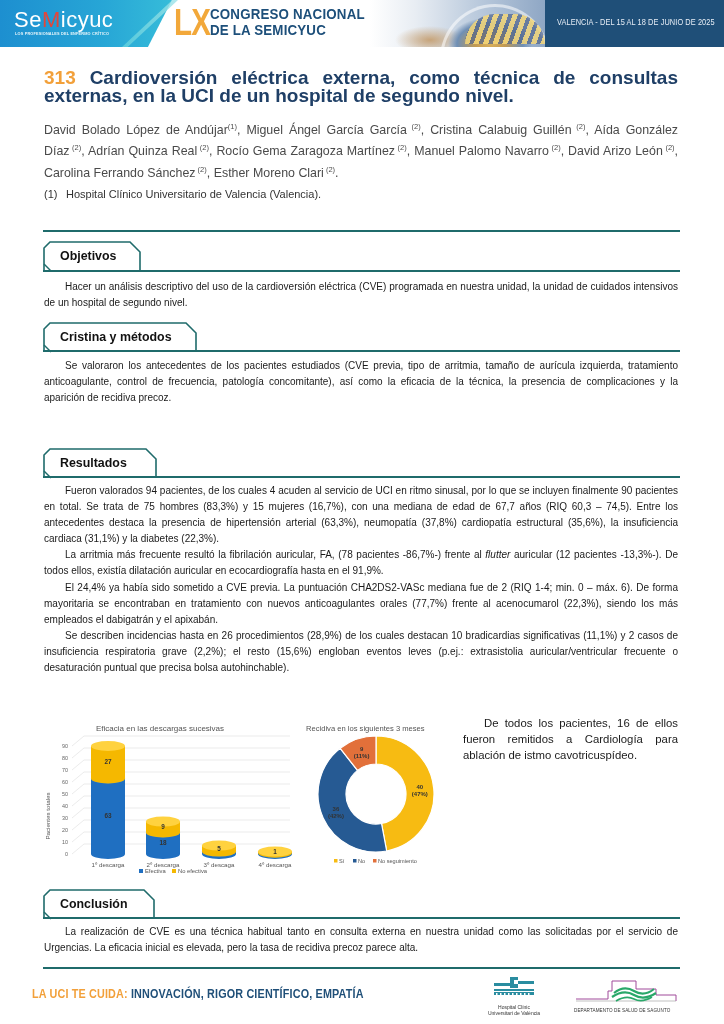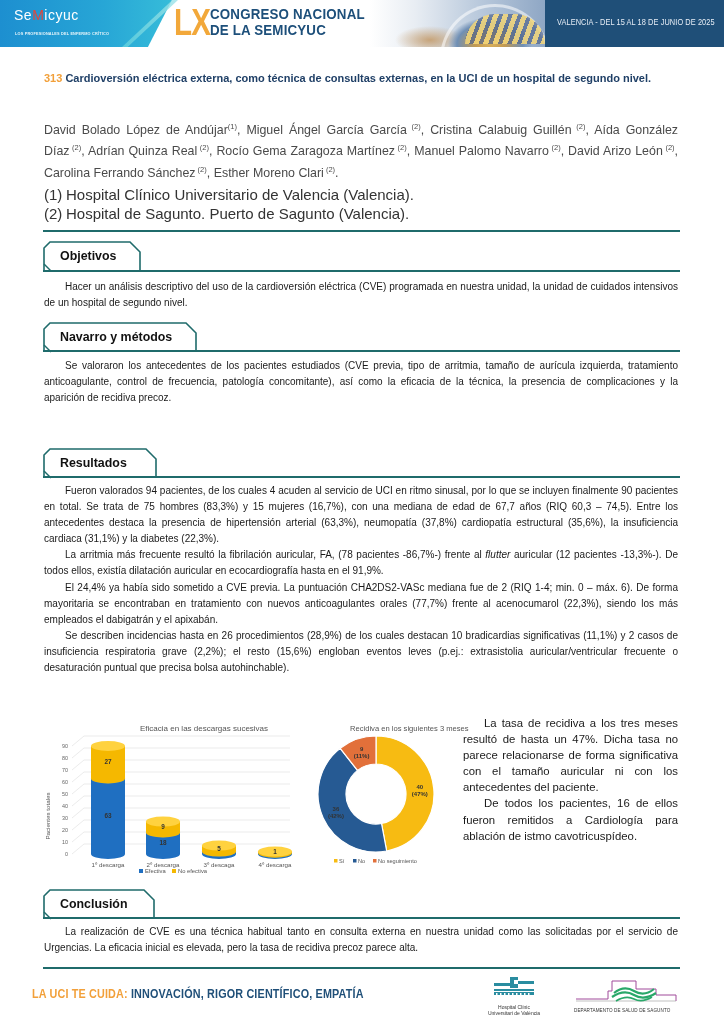--- a/index.html
+++ b/index.html
@@ -6,62 +6,62 @@
   html, body { width: 724px; height: 1024px; background: #ffffff; overflow: hidden; }
   body { font-family: "Liberation Sans", sans-serif; color: #1a1a1a; position: relative; }
 
   
   .banner { position: absolute; left: 0; top: 0; width: 724px; height: 47px; overflow: hidden; }
   .banner-left { position: absolute; left: 0; top: 0; width: 172px; height: 47px;
     background: linear-gradient(90deg, #1d8fd0 0%, #27a6d6 60%, #36bcd9 100%);
     clip-path: polygon(0 0, 100% 0, 86% 100%, 0 100%); }
   .banner-slash { position: absolute; left: 122px; top: 0; width: 56px; height: 47px;
     background: linear-gradient(90deg, #5fd0dd, #9ee3e8); clip-path: polygon(90% 0, 100% 0, 10% 100%, 0 100%); opacity: .8; }
-  .logo-semicyuc { position: absolute; left: 14px; top: 7px; color: #fff; font-size: 14px; letter-spacing: .5px; }
+  .logo-semicyuc { position: absolute; left: 14px; top: 7px; color: #fff; font-size: 22px; letter-spacing: .5px; }
   .logo-semicyuc .pulse { color: #e3463a; }
   .logo-sub { position: absolute; left: 15px; top: 32px; color: #eaf6fb; font-size: 3.8px; letter-spacing: .2px; font-weight: bold; }
   .congress-lx { position: absolute; left: 174px; top: 3px; font-size: 36px; font-weight: bold; color: #f2a83a;
     font-family: "Liberation Sans", sans-serif; letter-spacing: -1px; line-height: 40px; transform: scaleX(.82); transform-origin: left; }
   .congress-title { position: absolute; left: 210px; top: 6px; color: #1d4f7a; font-size: 15.5px; font-weight: bold;
     line-height: 16px; transform: scaleX(.86); transform-origin: left; letter-spacing: .2px; }
   .banner-photo { position: absolute; left: 370px; top: 0; width: 182px; height: 47px;
     background:
       radial-gradient(ellipse 60px 38px at 120px 44px, #d9b05c 0%, #c29a52 25%, #6f8fb5 55%, transparent 70%),
       radial-gradient(ellipse 50px 20px at 60px 40px, #c7a47a 0%, transparent 70%),
       linear-gradient(90deg, #ffffff 0%, #e8edf3 25%, #b9c9dc 60%, #8aa3c2 100%); }
   .banner-photo .arch { position: absolute; left: 70px; top: 4px; width: 110px; height: 70px; border-radius: 60px 60px 0 0;
     border: 3px solid rgba(255,255,255,.55); border-bottom: none; }
   .banner-photo .ribs { position: absolute; left: 95px; top: 14px; width: 80px; height: 30px;
     background: repeating-linear-gradient(110deg, rgba(243,214,120,.85) 0 5px, rgba(80,100,140,.7) 5px 9px); border-radius: 40px 40px 0 0; }
   .banner-right { position: absolute; left: 545px; top: 0; width: 179px; height: 47px; background: #1f4f78; }
   .banner-date { position: absolute; left: 557px; top: 17px; color: #e7eef6; font-size: 9px; letter-spacing: .1px;
     transform: scaleX(.82); transform-origin: left; white-space: nowrap; }
 
   
-  .title { position: absolute; left: 44px; top: 69px; width: 634px; font-size: 11px; font-weight: bold; color: #1f3f66;
+  .title { position: absolute; left: 44px; top: 69px; width: 634px; font-size: 19px; font-weight: bold; color: #1f3f66;
     line-height: 18px; text-align: justify; text-align-last: left; }
   .title .num { color: #f2a03a; }
   .authors { position: absolute; left: 44px; top: 118px; width: 634px; font-size: 12.4px; color: #4a4a4a;
     line-height: 17.4px; text-align: justify; }
   .authors sup { font-size: 7.5px; vertical-align: 5px; }
-  .affils { position: absolute; left: 44px; top: 185px; font-size: 15px; color: #333; line-height: 19px; }
+  .affils { position: absolute; left: 44px; top: 185px; font-size: 11px; color: #333; line-height: 19px; }
   .affils .n { display: inline-block; width: 22px; }
 
   
   .rule { position: absolute; left: 43px; width: 637px; height: 2px; background: #1f6b6b; }
   .tab-inner { position: absolute; left: 44px; height: 28px; font-size: 12.4px; font-weight: bold; color: #111; padding: 6px 0 0 16px; }
   .tab-svg { position: absolute; left: 42px; }
   .para { position: absolute; left: 44px; width: 634px; font-size: 10px; color: #1a1a1a; line-height: 16.1px; text-align: justify; }
   .para p { text-indent: 21px; }
   .para i { font-style: italic; }
 
   
   .chart-bar { position: absolute; left: 32px; top: 716px; width: 262px; height: 166px; }
   .chart-pie { position: absolute; left: 296px; top: 716px; width: 160px; height: 166px; }
-  .chart-title { position: absolute; font-size: 7.4px; color: #555; white-space: nowrap; margin-left: 44px; }
+  .chart-title { position: absolute; font-size: 7.4px; color: #555; white-space: nowrap; }
   .side-text { position: absolute; left: 463px; top: 715px; width: 215px; font-size: 11.35px; line-height: 16.1px; text-align: justify; }
   .side-text p { text-indent: 21px; }
 
   
   .footer-tagline { position: absolute; left: 32px; top: 986px; font-size: 13.5px; font-weight: bold; letter-spacing: .2px;
     transform: scaleX(.8); transform-origin: left; white-space: nowrap; }
   .footer-tagline .a { color: #f2a03a; }
   .footer-tagline .b { color: #1f4f78; }
   .hc-label { position: absolute; left: 484px; top: 1004px; width: 60px; font-size: 5px; line-height: 6px; color: #333; text-align: center; }
   .ds-label { position: absolute; left: 574px; top: 1008px; width: 110px; font-size: 4.6px; color: #333; letter-spacing: .1px; white-space: nowrap; }
@@ -89,40 +89,39 @@
 
 <div class="title">
   <span class="num">313</span>
   <span>Cardioversión eléctrica externa, como técnica de consultas externas, en la UCI de un hospital de segundo nivel.</span>
 </div>
 
 <div class="authors" id="authors"><span>David Bolado López de Andújar</span><sup>(1)</sup>, <span>Miguel Ángel García García</span><sup>&nbsp;(2)</sup>, <span>Cristina Calabuig Guillén</span><sup>&nbsp;(2)</sup>, <span>Aída González Díaz</span><sup>&nbsp;(2)</sup>, <span>Adrían Quinza Real</span><sup>&nbsp;(2)</sup>, <span>Rocío Gema Zaragoza Martínez</span><sup>&nbsp;(2)</sup>, <span>Manuel Palomo Navarro</span><sup>&nbsp;(2)</sup>, <span>David Arizo León</span><sup>&nbsp;(2)</sup>, <span>Carolina Ferrando Sánchez</span><sup>&nbsp;(2)</sup>, <span>Esther Moreno Clari</span><sup>&nbsp;(2)</sup>.</div>
 
 <div class="affils">
   <div><span class="n">(1)</span><span>Hospital Clínico Universitario de Valencia (Valencia).</span></div>
-  <div><span class="n">(2)</span><span>Hospital de Sagunto. Puerto de Sagunto (Valencia).</span></div>
 </div>
 
 <div class="rule" style="top:230px"></div>
 
 <svg class="tab-svg" style="top:240px" width="160" height="32">
   <path d="M2 30 L2 8 L8 2 L88 2 L98 12 L98 30" fill="none" stroke="#1f6b6b" stroke-width="1.6"></path>
   <path d="M2 24 L9 31" fill="none" stroke="#1f6b6b" stroke-width="1.4"></path>
 </svg>
 <div class="tab-inner" style="top:243px">Objetivos</div>
 <div class="rule" style="top:270px"></div>
 <div class="para" style="top:279px">
   <p>Hacer un análisis descriptivo del uso de la cardioversión eléctrica (CVE) programada en nuestra unidad, la unidad de cuidados intensivos de un hospital de segundo nivel.</p>
 </div>
 
 <svg class="tab-svg" style="top:321px" width="200" height="32">
   <path d="M2 30 L2 8 L8 2 L144 2 L154 12 L154 30" fill="none" stroke="#1f6b6b" stroke-width="1.6"></path>
   <path d="M2 24 L9 31" fill="none" stroke="#1f6b6b" stroke-width="1.4"></path>
 </svg>
-<div class="tab-inner" style="top:324px">Navarro y métodos</div>
+<div class="tab-inner" style="top:324px">Cristina y métodos</div>
 <div class="rule" style="top:350px"></div>
 <div class="para" style="top:358px">
   <p>Se valoraron los antecedentes de los pacientes estudiados (CVE previa, tipo de arritmia, tamaño de aurícula izquierda, tratamiento anticoagulante, control de frecuencia, patología concomitante), así como la eficacia de la técnica, la presencia de complicaciones y la aparición de recidiva precoz.</p>
 </div>
 
 <svg class="tab-svg" style="top:447px" width="160" height="32">
   <path d="M2 30 L2 8 L8 2 L104 2 L114 12 L114 30" fill="none" stroke="#1f6b6b" stroke-width="1.6"></path>
   <path d="M2 24 L9 31" fill="none" stroke="#1f6b6b" stroke-width="1.4"></path>
 </svg>
 <div class="tab-inner" style="top:450px">Resultados</div>
@@ -250,21 +249,20 @@
         <text x="43" y="146.5">Sí</text>
         <rect x="57" y="143" width="3.5" height="3.5" fill="#265a93"></rect>
         <text x="62" y="146.5">No</text>
         <rect x="77" y="143" width="3.5" height="3.5" fill="#e2703a"></rect>
         <text x="82" y="146.5">No seguimiento</text>
       </g>
   </svg>
 </div>
 
 <div class="side-text">
-  <p>La tasa de recidiva a los tres meses resultó de hasta un 47%. Dicha tasa no parece relacionarse de forma significativa con el tamaño auricular ni con los antecedentes del paciente.</p>
   <p>De todos los pacientes, 16 de ellos fueron remitidos a Cardiología para ablación de istmo cavotricuspídeo.</p>
 </div>
 
 <svg class="tab-svg" style="top:888px" width="160" height="32">
   <path d="M2 30 L2 8 L8 2 L102 2 L112 12 L112 30" fill="none" stroke="#1f6b6b" stroke-width="1.6"></path>
   <path d="M2 24 L9 31" fill="none" stroke="#1f6b6b" stroke-width="1.4"></path>
 </svg>
 <div class="tab-inner" style="top:891px">Conclusión</div>
 <div class="rule" style="top:917px"></div>
 <div class="para" style="top:924px">

